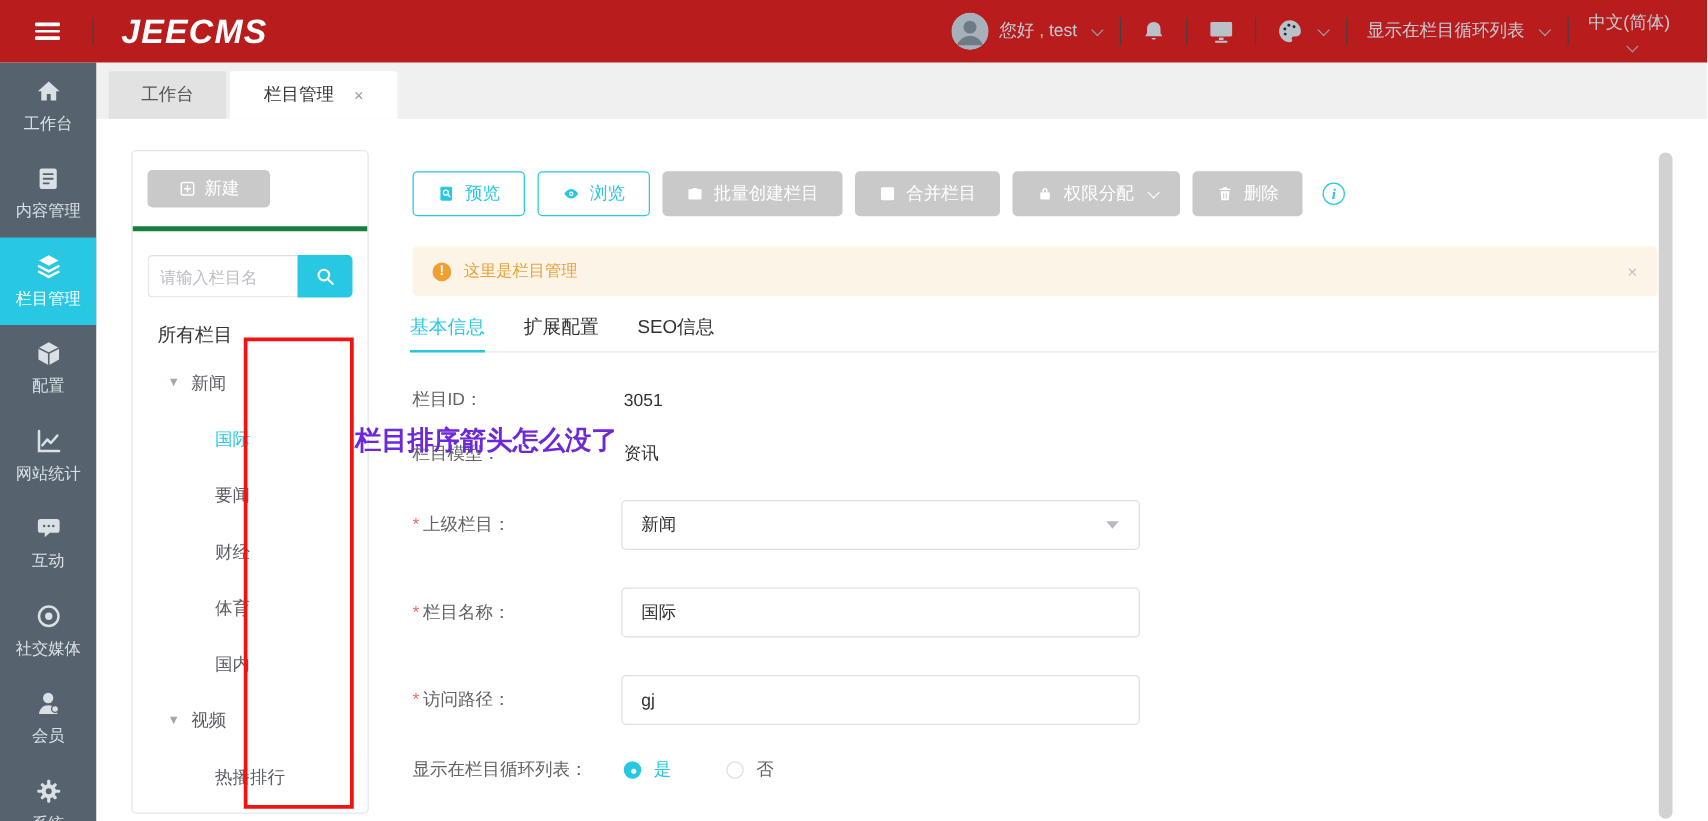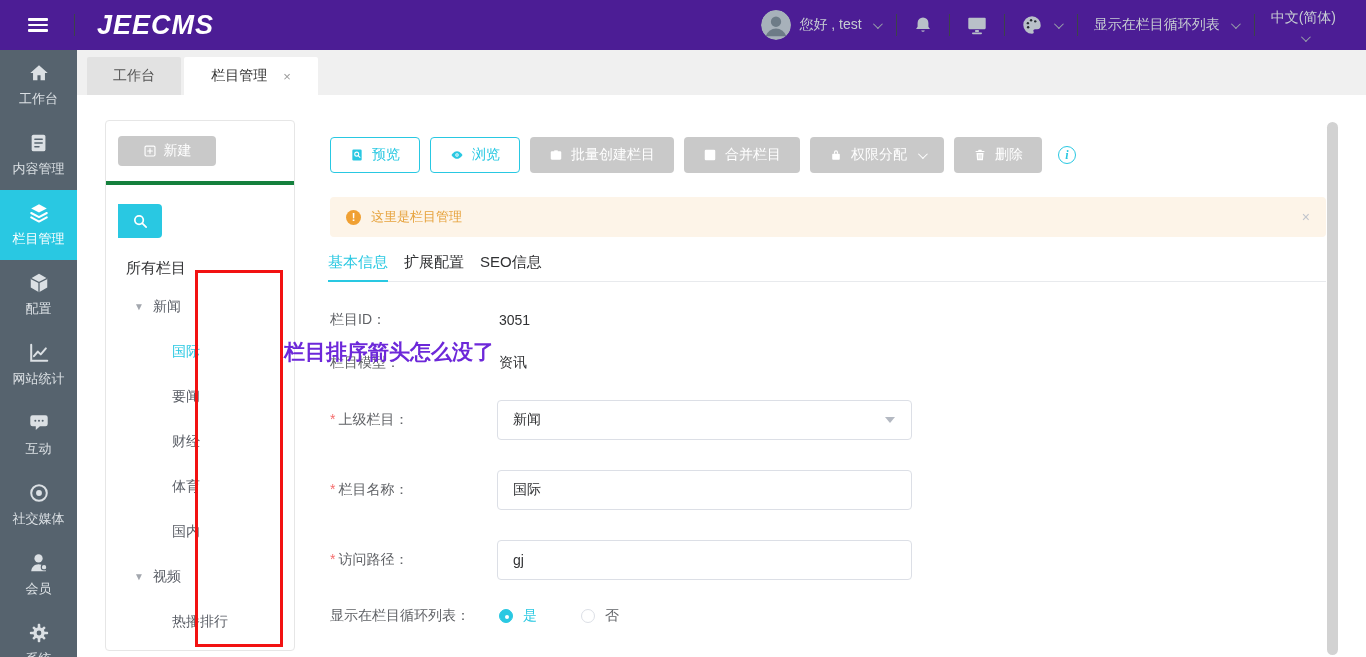--- a/index.html
+++ b/index.html
@@ -1,21 +1,21 @@
 <!DOCTYPE html>
 <html><head>
 <meta charset="utf-8">
 <style>
   * { margin:0; padding:0; box-sizing:border-box; }
   html,body { width:1366px; height:657px; overflow:hidden; }
   body { font-family:"Liberation Sans","DejaVu Sans",sans-serif; background:#fff; }
   .page { position:relative; width:1366px; height:657px; overflow:hidden; background:#fff; }
 
   
-  .topbar { position:absolute; left:0; top:0; width:1366px; height:50px; background:#4c1d95;
+  .topbar { position:absolute; left:0; top:0; width:1366px; height:50px; background:#b91c1c;
             display:flex; align-items:center; color:#c6ccd2; font-size:14px; z-index:10; }
   .hamburger { margin-left:28px; width:20px; cursor:pointer; }
   .hamburger span { display:block; height:2.5px; background:#fff; margin:3px 0; border-radius:1px; }
   .tb-divider { width:1px; height:22px; background:#3c434b; margin:0 16px; }
   .tb-divider.first { margin:0 0 0 26px; }
   .logo { margin-left:22px; font-size:27px; font-weight:bold; font-style:italic; color:#fff; letter-spacing:1px; }
   .tb-spacer { flex:1; }
   .tb-item { display:flex; align-items:center; gap:8px; cursor:pointer; white-space:nowrap; }
   .tb-item svg { display:block; }
   .tb-item.last { margin-right:30px;flex-direction:column; }
@@ -74,21 +74,21 @@
                font-family:"Liberation Serif",serif; font-size:12px; margin-left:6px; cursor:pointer; }
 
   
   .alert { position:absolute; left:330px; top:197px; width:996px; height:40px; background:#fdf4e8; border-radius:4px;
            display:flex; align-items:center; padding:0 16px; font-size:13px; color:#e6a23c; gap:10px; z-index:1; }
   .alert-icon { width:15px; height:15px; border-radius:50%; background:#f0a033; color:#fff; flex-shrink:0;
                 display:flex; align-items:center; justify-content:center; font-size:11px; font-weight:bold; }
   .alert-close { margin-left:auto; color:#c0c4cc; font-size:14px; cursor:pointer; }
 
   
-  .form-tabs { position:absolute; left:328px; top:251px; width:998px; height:31px; display:flex; gap:16px;
+  .form-tabs { position:absolute; left:328px; top:251px; width:998px; height:31px; display:flex; gap:31px;
                border-bottom:1px solid #e8eaed; z-index:1; }
   .ftab { font-size:15px; color:#303133; cursor:pointer; height:31px; line-height:22px; }
   .ftab.active { color:#29c8e2; border-bottom:2px solid #29c8e2; }
 
   
   .form { position:absolute; left:330px; top:311px; z-index:1; }
   .frow { display:flex; align-items:center; }
   .flabel { width:157px; font-size:14px; color:#606266; flex-shrink:0; }
   .star { color:#f56c6c; margin-right:3px; }
   .fvalue { margin-left:12px; font-size:14px; color:#303133; }
@@ -271,20 +271,21 @@
     <div class="panel-head">
       <button class="btn-new">
         <svg viewBox="0 0 24 24">
             <rect x="3.5" y="3.5" width="17" height="17" rx="2" fill="none" stroke="#fff" stroke-width="2"></rect>
             <path d="M12 8v8M8 12h8" stroke="#fff" stroke-width="2" stroke-linecap="round"></path>
           </svg>
         <span>新建</span>
       </button>
     </div>
     <div class="search-row">
+      <input class="search-input" type="text" placeholder="请输入栏目名" style="">
       <button class="search-btn">
         <svg viewBox="0 0 24 24" width="17" height="17">
             <circle cx="10" cy="10" r="6" stroke="#fff" stroke-width="2.4" fill="none"></circle>
             <path d="M14.7 14.7 20 20" stroke="#fff" stroke-width="2.4" stroke-linecap="round"></path>
           </svg>
       </button>
     </div>
     <div class="tree-root">所有栏目</div>
     <div class="tree">
       <div class="tree-node parent">

